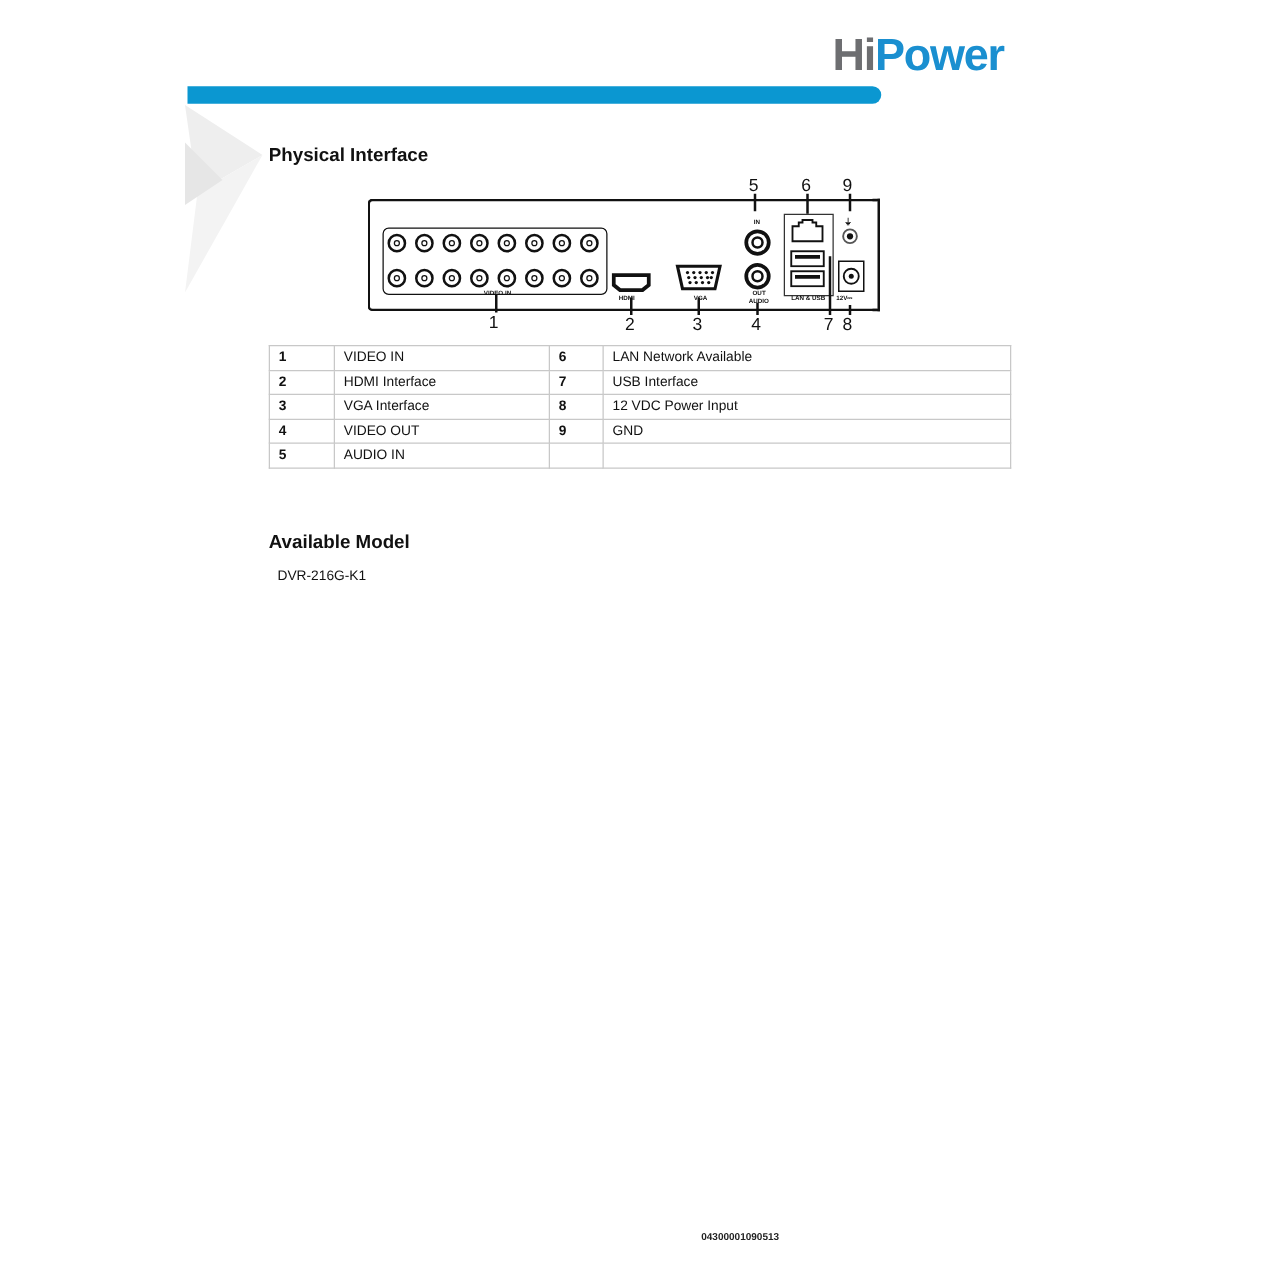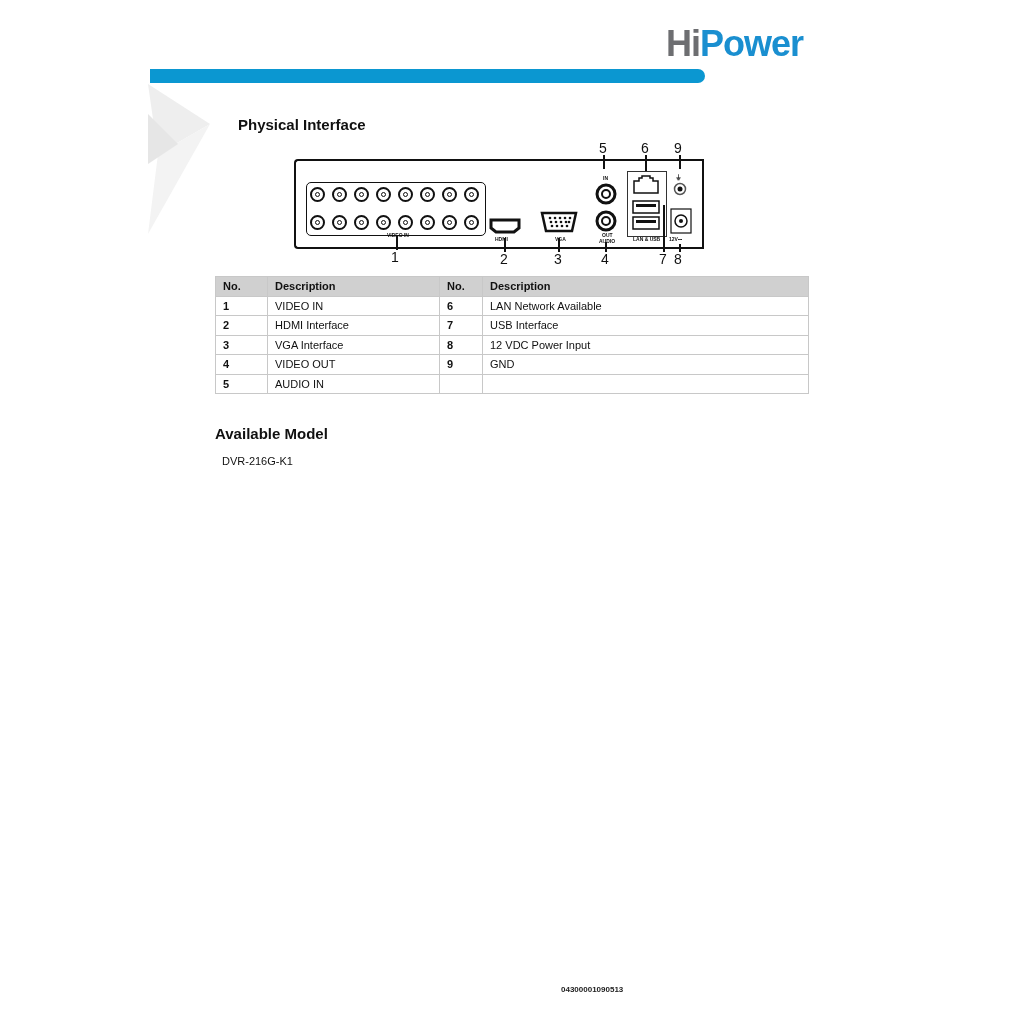--- a/index.html
+++ b/index.html
@@ -32,21 +32,21 @@
   <span class="hi">Hi</span><span class="look">Power</span>
 </div>
 <div class="blue-bar"></div>
 
 <svg class="deco" viewBox="0 0 70 150">
   <polygon points="0,0 62,40 10,70" fill="#eeeeee"></polygon>
   <polygon points="10,70 62,40 0,150" fill="#f3f3f3"></polygon>
   <polygon points="0,30 30,60 0,80" fill="#e6e6e6"></polygon>
 </svg>
 
-<div class="section-title" style="left:215px; top:116px;margin-left:23px;">Physical Interface</div>
+<div class="section-title" style="left:215px; top:116px;">Physical Interface</div>
 
 <div>
   <div class="device"></div>
   <div class="device-right"></div>
 
   <div class="bnc-panel"></div>
 
   <div class="bnc" style="left:310px;top:187px;"></div>
   <div class="bnc" style="left:332px;top:187px;"></div>
   <div class="bnc" style="left:354px;top:187px;"></div>
@@ -152,26 +152,20 @@
 </div>
 
 <table class="spec">
   <colgroup>
       <col style="width:52px">
       <col style="width:172px">
       <col style="width:43px">
       <col>
     </colgroup>
   <tbody>
-      <tr>
-    <th>No.</th>
-    <th>Description</th>
-    <th>No.</th>
-    <th>Description</th>
-  </tr>
   <tr>
     <td class="no">1</td>
     <td>VIDEO IN</td>
     <td class="no">6</td>
     <td>LAN Network Available</td>
   </tr>
   <tr>
     <td class="no">2</td>
     <td>HDMI Interface</td>
     <td class="no">7</td>

